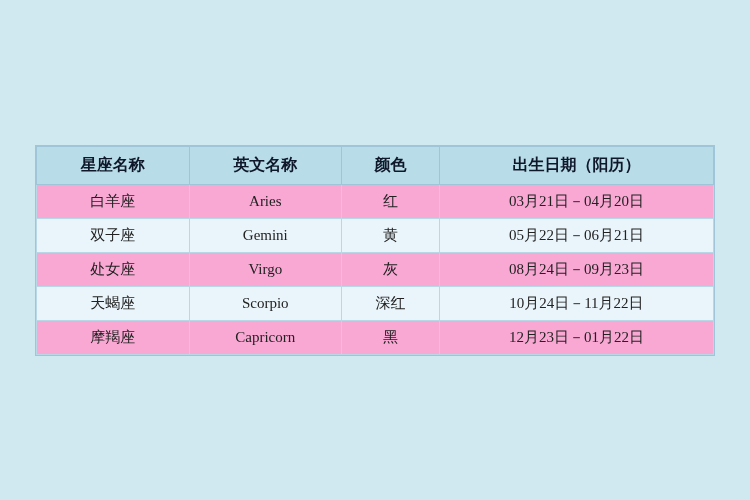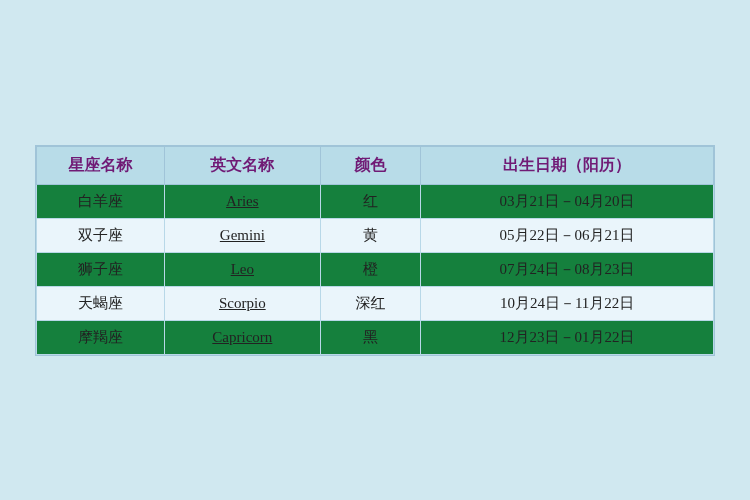--- a/index.html
+++ b/index.html
@@ -28,50 +28,49 @@
       width: 100%;
       border-collapse: collapse;
     }
 
     thead tr {
       background-color: #b8dce8;
     }
 
     thead th {
       border: 1px solid #a0c4d8;
-      padding: 8px 0;
+      padding: 8px 12px;
       text-align: center;
       font-size: 16px;
       font-weight: bold;
-      color: #701a75;
+      color: #0f172a;
     }
 
     tbody tr {
-      background-color: #15803d;
+      background-color: #f9a8d4;
     }
 
     tbody tr:nth-child(even) {
       background-color: #eaf5fb;
     }
 
     tbody td {
       border: 1px solid #b8d8e8;
       padding: 7px 12px;
       text-align: center;
       font-size: 15px;
       color: #222;
     }
 
     tbody td:first-child {
       font-weight: normal;
     }
 
     tbody td:nth-child(2) {
       font-style: normal;
-      text-decoration: underline;
     }
   </style>
 </head>
 <body>
 
 <div class="table-container">
   <table>
     <thead>
       <tr>
       <th>星座名称</th>
@@ -87,24 +86,24 @@
           <td>红</td>
           <td>03月21日－04月20日</td>
         </tr>
         <tr>
           <td>双子座</td>
           <td>Gemini</td>
           <td>黄</td>
           <td>05月22日－06月21日</td>
         </tr>
         <tr>
-          <td>狮子座</td>
-          <td>Leo</td>
-          <td>橙</td>
-          <td>07月24日－08月23日</td>
+          <td>处女座</td>
+          <td>Virgo</td>
+          <td>灰</td>
+          <td>08月24日－09月23日</td>
         </tr>
         <tr>
           <td>天蝎座</td>
           <td>Scorpio</td>
           <td>深红</td>
           <td>10月24日－11月22日</td>
         </tr>
         <tr>
           <td>摩羯座</td>
           <td>Capricorn</td>

